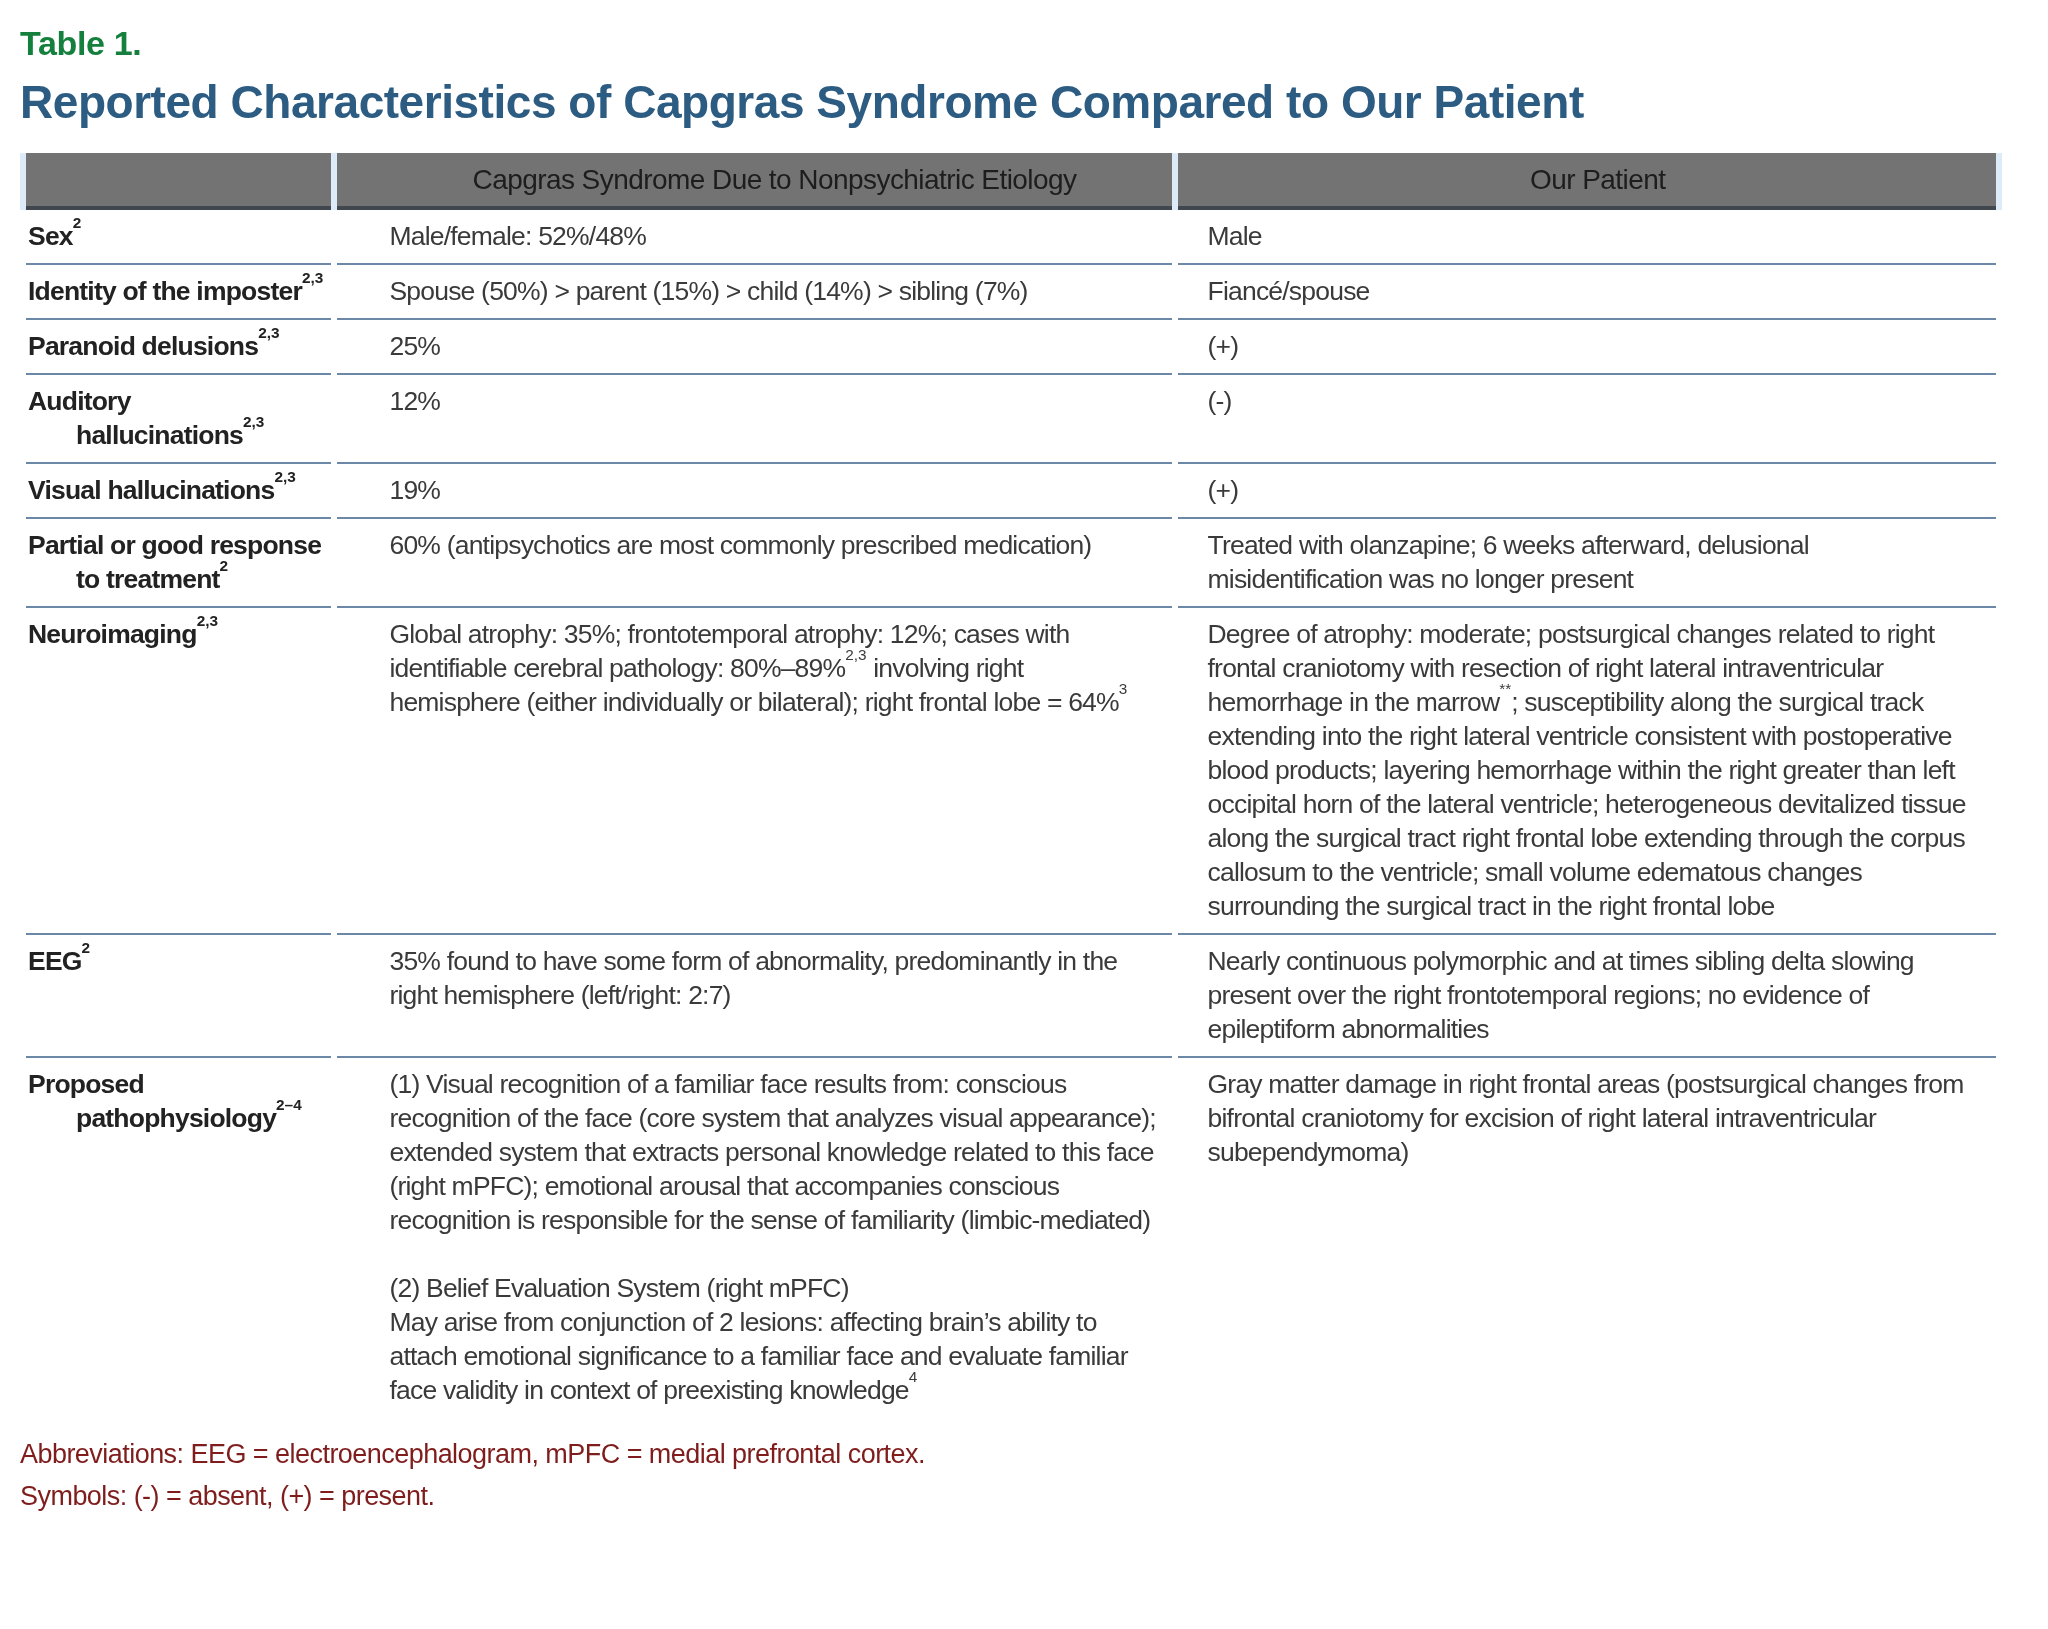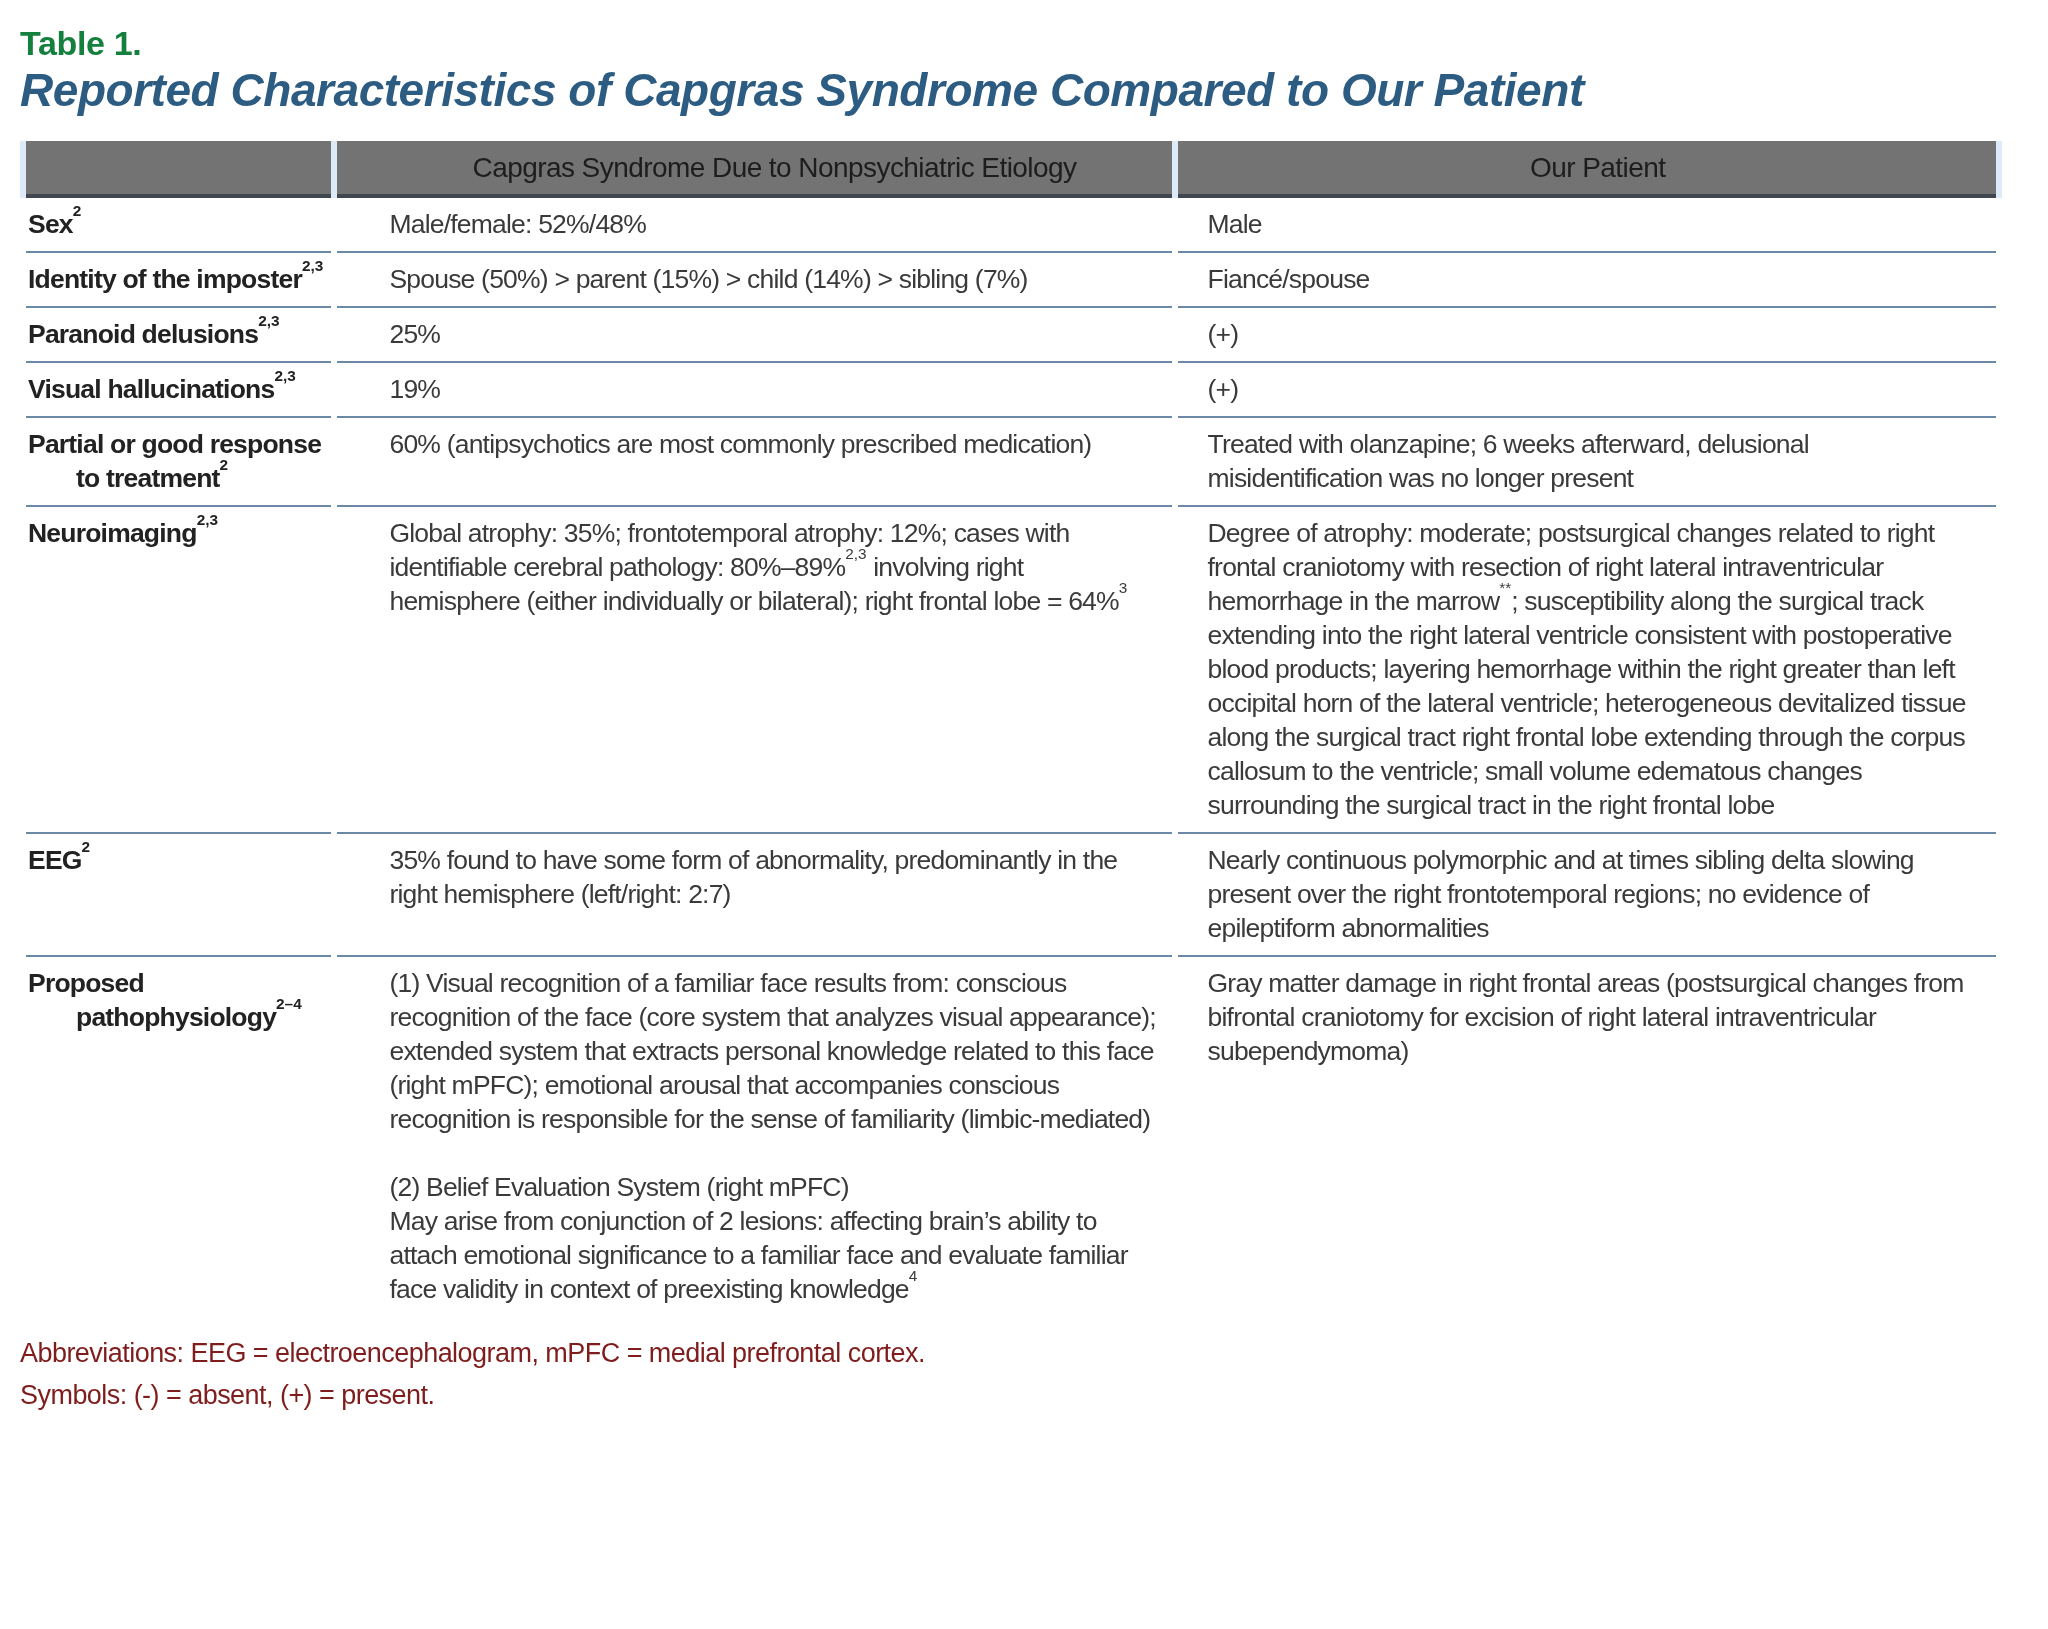--- a/index.html
+++ b/index.html
@@ -17,26 +17,25 @@
     overflow: hidden;
     background: #ffffff;
   }
   .eyebrow {
     font-size: 34px;
     font-weight: 800;
     color: #15803d;
     letter-spacing: -0.01em;
   }
   .heading {
-    margin: 0 0 24px 0;
+    margin: 12px 0 24px 0;
     font-size: 46px;
     font-weight: 800;
     color: #2d5c83;
     letter-spacing: -0.01em;
-    font-style: italic;
   }
   table.char-table {
     width: 100%;
     border-collapse: separate;
     border-spacing: 6px 0;
     table-layout: fixed;
   }
   col.c-label   { width: 15.6%; }
   col.c-capgras { width: 42.6%; }
   col.c-patient { width: 41.8%; }
@@ -143,20 +142,31 @@
           </td>
       <td class="cell capgras-cell">
             <div class="rich"><span>25%</span></div>
           </td>
       <td class="cell patient-cell">
             <div class="rich"><span>(+)</span></div>
           </td>
     </tr>
         <tr>
       <td class="cell label-cell">
+            <div class="rich hang"><span>Auditory hallucinations</span><sup>2,3</sup></div>
+          </td>
+      <td class="cell capgras-cell">
+            <div class="rich"><span>12%</span></div>
+          </td>
+      <td class="cell patient-cell">
+            <div class="rich"><span>(-)</span></div>
+          </td>
+    </tr>
+        <tr>
+      <td class="cell label-cell">
             <div class="rich hang"><span>Visual hallucinations</span><sup>2,3</sup></div>
           </td>
       <td class="cell capgras-cell">
             <div class="rich"><span>19%</span></div>
           </td>
       <td class="cell patient-cell">
             <div class="rich"><span>(+)</span></div>
           </td>
     </tr>
         <tr>

